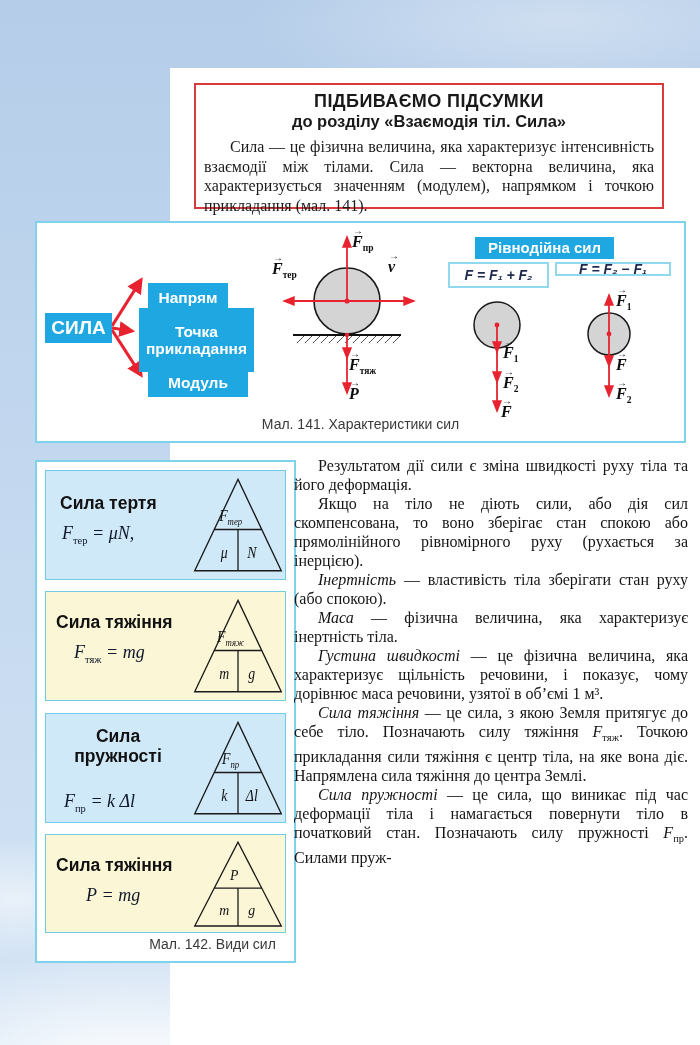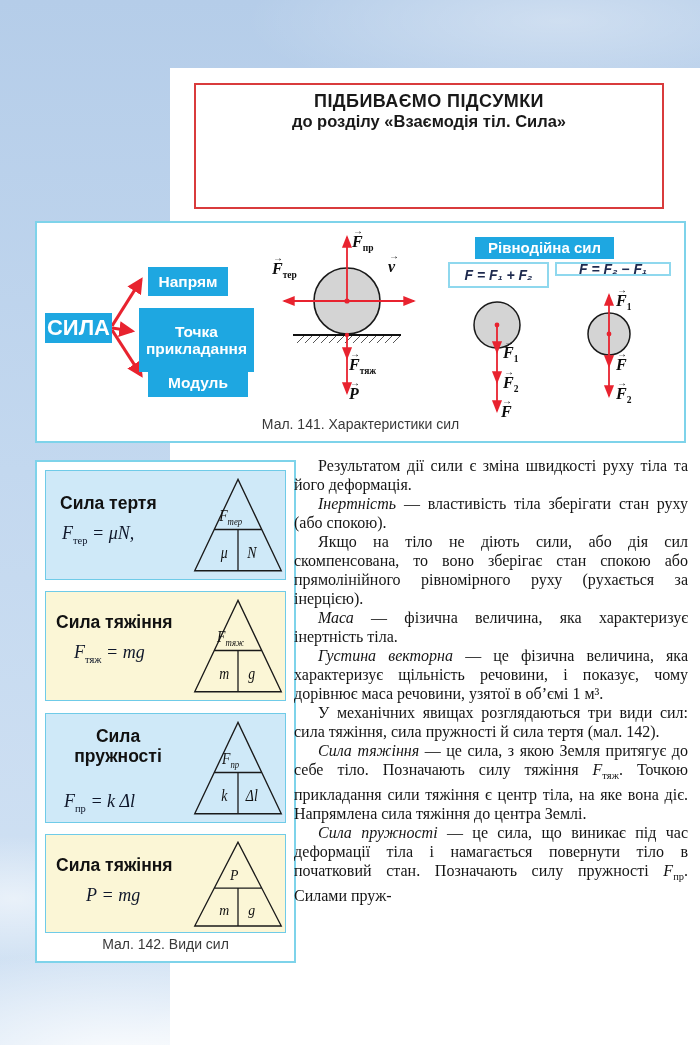--- a/index.html
+++ b/index.html
@@ -25,21 +25,21 @@
   .bluebox{position:absolute;background:#1ea7e1;color:#fff;font-family:"Liberation Sans","DejaVu Sans",sans-serif;
     font-weight:bold;display:flex;align-items:center;justify-content:center;text-align:center;line-height:1.1;}
   .fbox{position:absolute;background:#fff;border:2px solid #8fd8ee;box-sizing:border-box;display:flex;align-items:center;justify-content:center;
     font-family:"Liberation Sans","DejaVu Sans",sans-serif;font-weight:bold;font-style:italic;font-size:14px;color:#1e2a4e;}
   .cap{position:absolute;width:100%;text-align:center;font-family:"Liberation Sans","DejaVu Sans",sans-serif;font-size:14px;color:#3a3a3a;}
   
   .vec{position:absolute;font-family:"Liberation Serif","DejaVu Serif",serif;font-weight:bold;font-style:italic;font-size:16px;color:#0d0d0d;white-space:nowrap;}
   .vec .arr{position:absolute;top:-8px;left:1px;font-size:10px;font-style:normal;letter-spacing:-1px;}
   .vec sub{font-size:9.5px;font-style:normal;font-weight:bold;}
   
-  .fig142{position:absolute;left:35px;top:460px;width:261px;height:503px;background:#fff;border:2px solid #7ed3ea;box-sizing:border-box;}
+  .fig142{position:absolute;left:35px;top:460px;width:261px;height:503px;background:#fff;border:2px solid #7ed3ea;box-sizing:border-box;padding-left:47px;}
   .card{position:absolute;left:8px;width:241px;border:1.5px solid #6fcbe8;box-sizing:border-box;}
   .card-blue{background:#cfe9f8;}
   .card-yellow{background:#fbf6d6;}
   .card-title{position:absolute;font-family:"Liberation Sans","DejaVu Sans",sans-serif;font-weight:bold;font-size:17.5px;color:#111;line-height:1.15;}
   .card-formula{position:absolute;font-size:18px;font-style:italic;color:#0f172a;}
   .card-formula sub{font-size:10.5px;font-style:normal;}
   .tri{position:absolute;}
   .tri text{font-family:"Liberation Serif","DejaVu Serif",serif;font-style:italic;font-size:15px;fill:#111;}
   
   .bodycol{position:absolute;left:294px;top:456px;width:394px;font-size:16px;line-height:19px;text-align:justify;color:#151515;}
@@ -50,20 +50,21 @@
 </style>
 </head>
 <body>
 
 <div class="stage">
   <div class="page"></div>
 
   <div class="headbox">
     <div class="title1">ПІДБИВАЄМО ПІДСУМКИ</div>
     <div class="title2">до розділу «Взаємодія тіл. Сила»</div>
+    <p class="intro">Сила — це фізична величина, яка характеризує інтенсивність взаємодії між тілами. Сила — векторна величина, яка характеризується значенням (модулем), напрямком і точкою прикладання (мал. 141).</p>
   </div>
 
   <div class="fig141">
     <svg class="gfx" width="647" height="218" viewBox="0 0 647 218">
       <defs>
         <marker id="ah" viewBox="0 0 10 10" refX="8.5" refY="5" markerWidth="7" markerHeight="7" orient="auto">
             <path d="M0,1 L10,5 L0,9 z" fill="#e8232f"></path>
           </marker>
         <marker id="ahBig" viewBox="0 0 10 10" refX="8" refY="5" markerWidth="5" markerHeight="5" orient="auto">
             <path d="M0,0 L10,5 L0,10 z" fill="#e8232f"></path>
@@ -100,22 +101,22 @@
 
       <circle cx="572" cy="111" r="21" fill="#d4d4d4" stroke="#1a1a1a" stroke-width="1.5"></circle>
       <g stroke="#e8232f" stroke-width="1.8">
         <line x1="572" y1="111" x2="572" y2="72" marker-end="url(#ah)"></line>
         <line x1="572" y1="111" x2="572" y2="143" marker-end="url(#ah)"></line>
         <line x1="572" y1="143" x2="572" y2="173" marker-end="url(#ah)"></line>
       </g>
       <circle cx="572" cy="111" r="2.4" fill="#e8232f"></circle>
     </svg>
 
-    <div class="bluebox" style="left:8px;top:90px;width:67px;height:30px;font-size:22px;">СИЛА</div>
-    <div class="bluebox" style="left:111px;top:44px;width:80px;height:29px;font-size:15.5px;">Напрям</div>
+    <div class="bluebox" style="left:8px;top:90px;width:67px;height:30px;font-size:19px;">СИЛА</div>
+    <div class="bluebox" style="left:111px;top:60px;width:80px;height:29px;font-size:15.5px;">Напрям</div>
     <div class="bluebox" style="left:102px;top:85px;width:115px;height:64px;font-size:15.5px;">Точка прикладання</div>
     <div class="bluebox" style="left:111px;top:145px;width:100px;height:29px;font-size:15.5px;">Модуль</div>
 
     <div class="bluebox" style="left:438px;top:14px;width:139px;height:22px;font-size:15px;">Рівнодійна сил</div>
     <div class="fbox" style="left:411px;top:39px;width:101px;height:26px;font-style:italic;">F = F₁ + F₂</div>
     <div class="fbox" style="left:518px;top:39px;width:116px;height:14px;">F = F₂ − F₁</div>
 
     <span class="vec" style="left:315px;top:10px;"><span class="arr">→</span><span>F</span><sub>пр</sub></span>
     <span class="vec" style="left:235px;top:37px;"><span class="arr">→</span><span>F</span><sub>тер</sub></span>
     <span class="vec" style="left:351px;top:35px;"><span class="arr">→</span><span>v</span></span>
@@ -175,21 +176,20 @@
         <text x="35" y="74" text-anchor="middle">m</text>
         <text x="65" y="74" text-anchor="middle">g</text>
       </svg>
     </div>
 
     <div class="cap" style="top:474px;">Мал. 142. Види сил</div>
   </div>
 
   <div class="bodycol">
     <p><i class="lead"></i><span>Результатом дії сили є зміна швидкості руху тіла та його деформація.</span></p>
+    <p><i class="lead"></i><span>Якщо на тіло не діють сили, або дія сил скомпенсована, то воно зберігає стан спокою або прямолінійного рівномірного руху (рухається за інерцією).</span></p>
     <p><i class="lead">Інертність</i><span> — властивість тіла зберігати стан руху (або спокою).</span></p>
-    <p><i class="lead"></i><span>Якщо на тіло не діють сили, або дія сил скомпенсована, то воно зберігає стан спокою або прямолінійного рівномірного руху (рухається за інерцією).</span></p>
     <p><i class="lead">Маса</i><span> — фізична величина, яка характеризує інертність тіла.</span></p>
-    <p><i class="lead">Густина векторна</i><span> — це фізична величина, яка характеризує щільність речовини, і показує, чому дорівнює маса речовини, узятої в об’ємі 1 м³.</span></p>
-    <p><i class="lead"></i><span>У механічних явищах розглядаються три види сил: сила тяжіння, сила пружності й сила тертя (мал. 142).</span></p>
+    <p><i class="lead">Густина швидкості</i><span> — це фізична величина, яка характеризує щільність речовини, і показує, чому дорівнює маса речовини, узятої в об’ємі 1 м³.</span></p>
     <p><i class="lead">Сила тяжіння</i><span> — це сила, з якою Земля притягує до себе тіло. Позначають силу тяжіння </span><span class="imath"><i>F</i><sub>тяж</sub></span><span>. Точкою прикладання сили тяжіння є центр тіла, на яке вона діє. Напрямлена сила тяжіння до центра Землі.</span></p>
     <p><i class="lead">Сила пружності</i><span> — це сила, що виникає під час деформації тіла і намагається повернути тіло в початковий стан. Позначають силу пружності </span><span class="imath"><i>F</i><sub>пр</sub></span><span>. Силами пруж-</span></p>
   </div>
 </div>
 
 </body></html>

